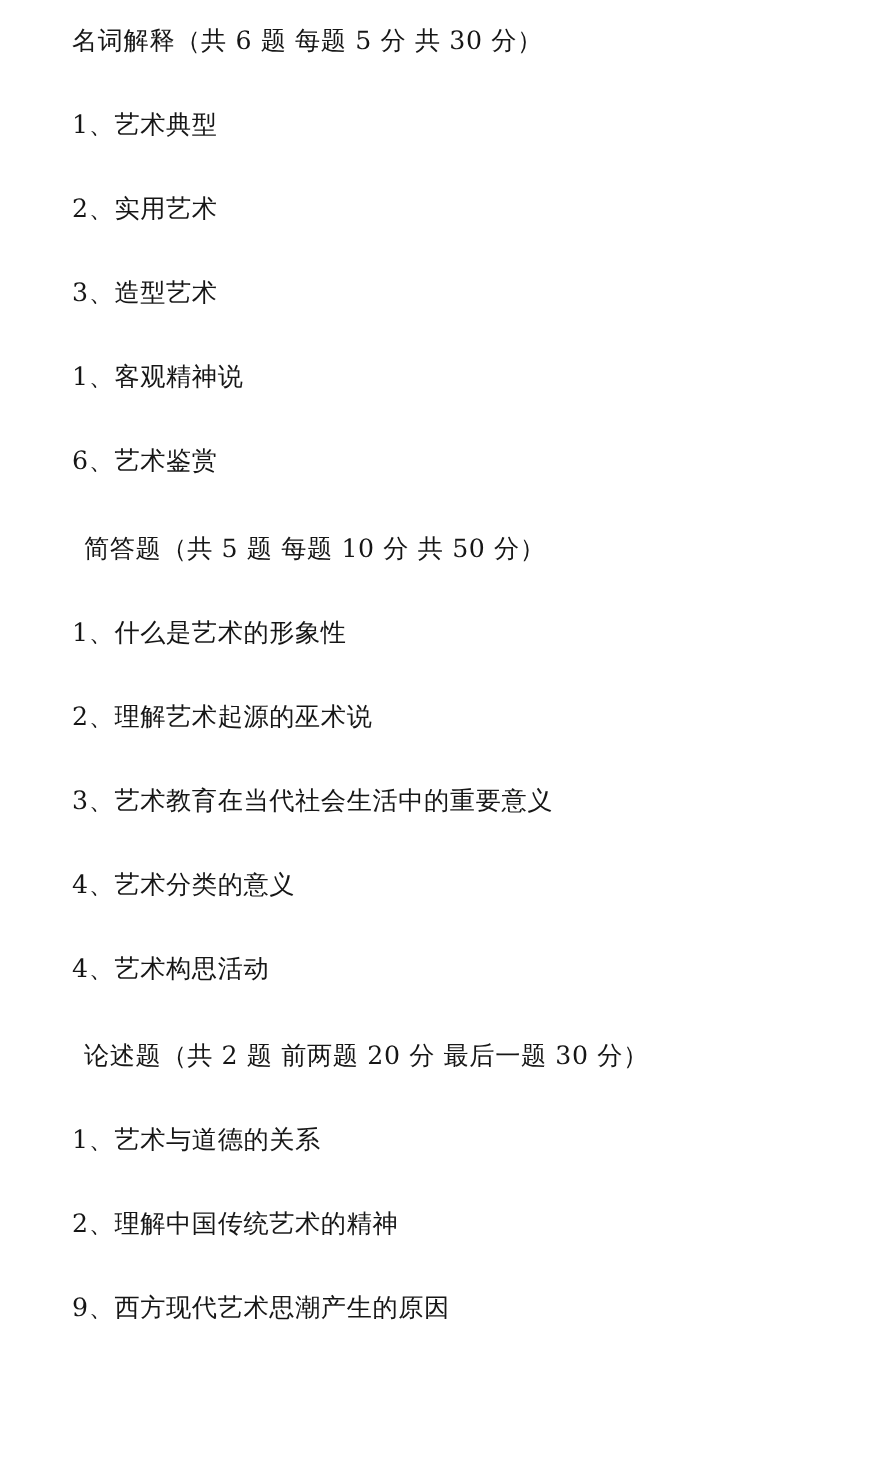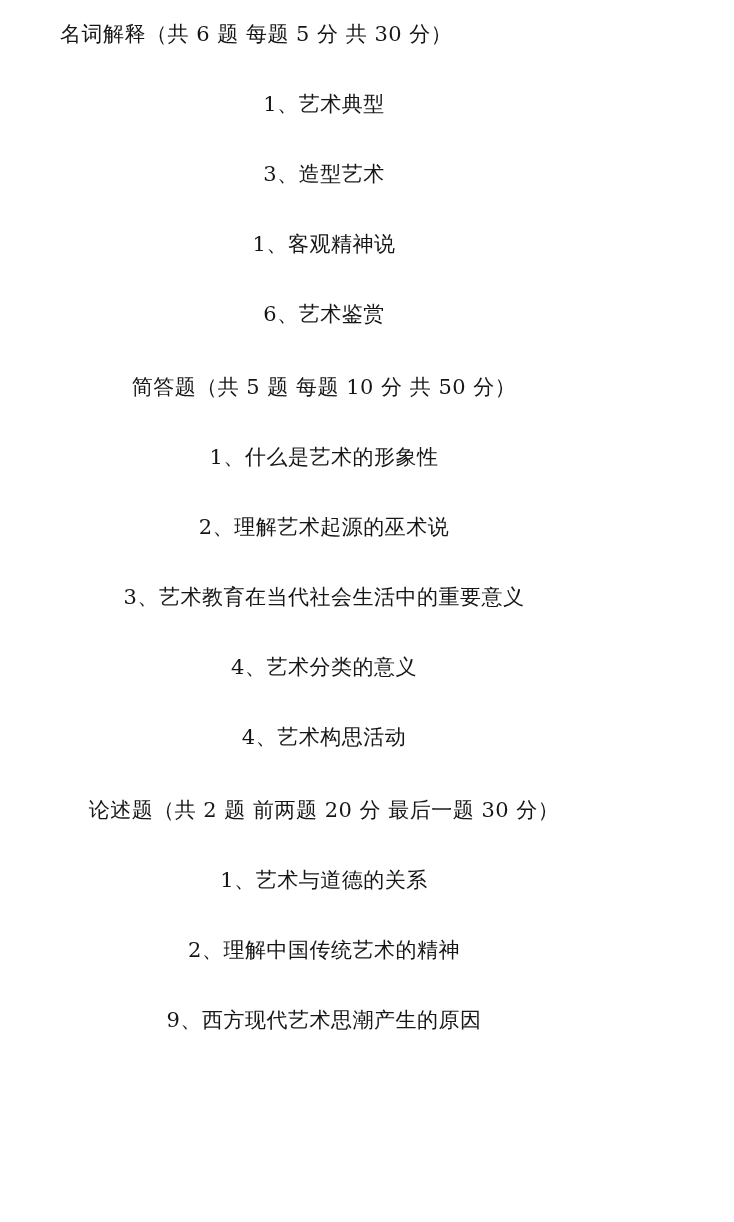--- a/index.html
+++ b/index.html
@@ -31,35 +31,36 @@
     margin: 0;
   }
   .section-head {
     font-weight: 400;
     margin-top: 0;
     margin-bottom: 0;
   }
   
   .doc-line + .doc-line {
     margin-top: 49px;
-    text-align: center;
   }
   .sec-gap {
     margin-top: 52px !important;
+    margin-left: 10px;
   }
   .first-line {
     margin-top: 10px;
   }
 </style>
 </head>
 <body>
 
 <div class="page">
   <p class="doc-line section-head first-line">名词解释（共 6 题 每题 5 分 共 30 分）</p>
   <p class="doc-line">1、艺术典型</p>
+  <p class="doc-line">2、实用艺术</p>
   <p class="doc-line">3、造型艺术</p>
   <p class="doc-line">1、客观精神说</p>
   <p class="doc-line">6、艺术鉴赏</p>
 
   <p class="doc-line section-head sec-gap">简答题（共 5 题 每题 10 分 共 50 分）</p>
   <p class="doc-line">1、什么是艺术的形象性</p>
   <p class="doc-line">2、理解艺术起源的巫术说</p>
   <p class="doc-line">3、艺术教育在当代社会生活中的重要意义</p>
   <p class="doc-line">4、艺术分类的意义</p>
   <p class="doc-line">4、艺术构思活动</p>

